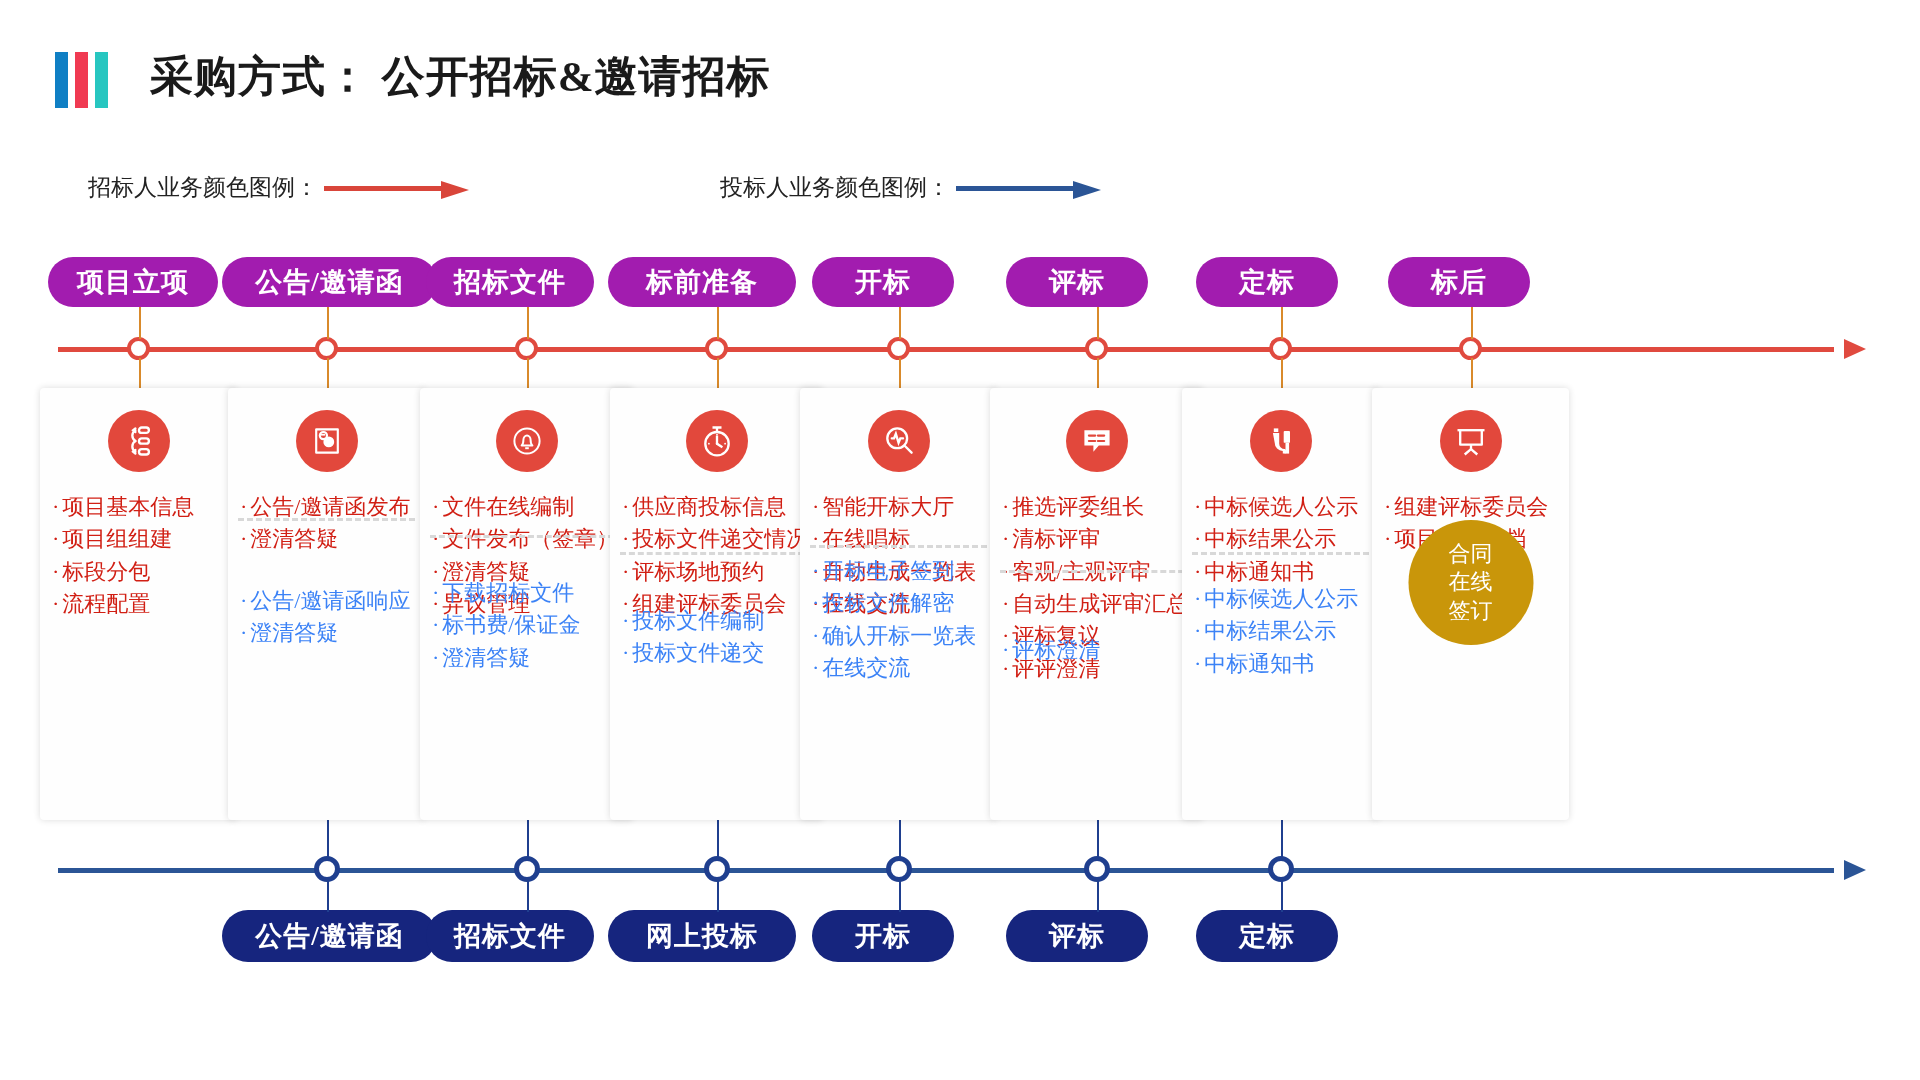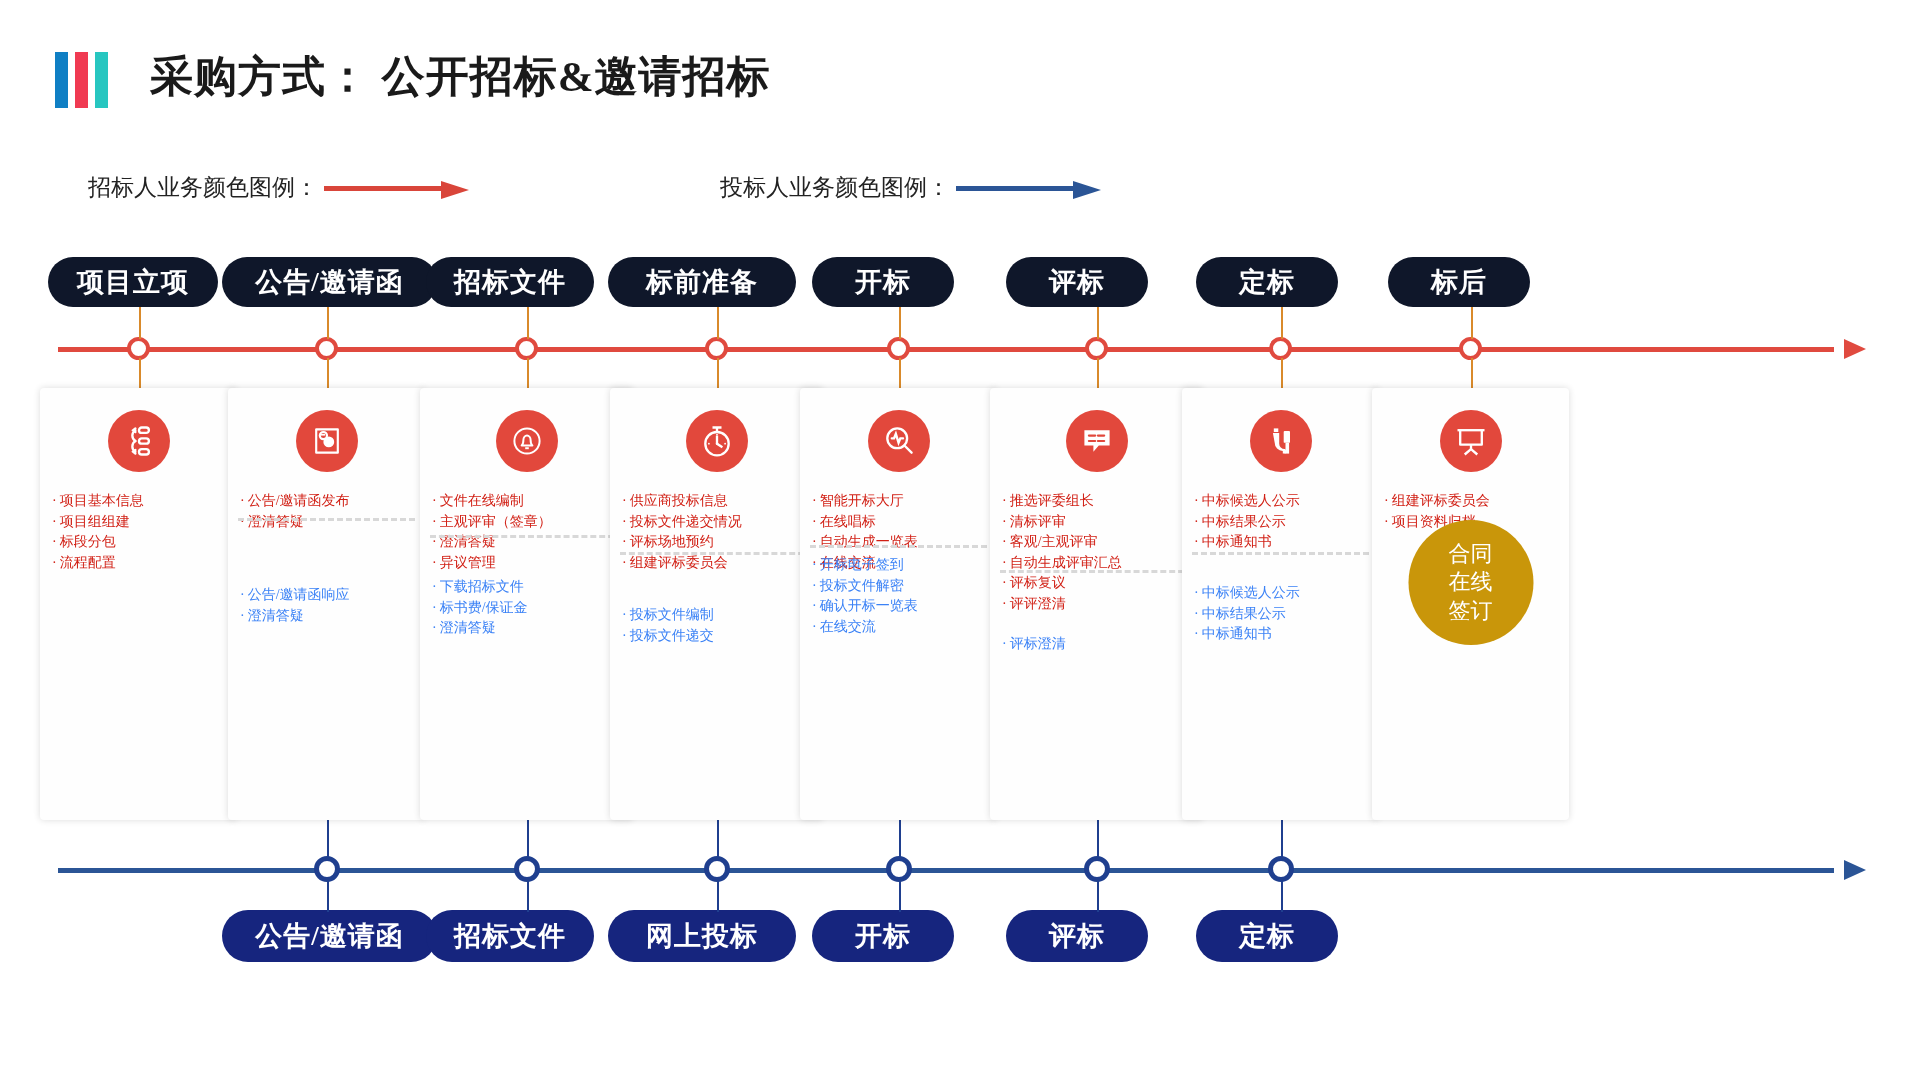--- a/index.html
+++ b/index.html
@@ -67,21 +67,21 @@
   .stem { position: absolute; width: 2px; }
   .stem.red { background: #d98a2b; }
   .stem.blue { background: #1f3f8f; }
 
   
   .pill {
     position: absolute; display: flex; align-items: center; justify-content: center;
     color: #fff; white-space: nowrap; text-align: center;
   }
   .pill.red {
-    top: 257px; height: 50px; border-radius: 25px; background: #0f172a;
+    top: 257px; height: 50px; border-radius: 25px; background: #a21caf;
     font-size: 27px; font-weight: 700; letter-spacing: 1px;
   }
   .pill.blue {
     top: 910px; height: 52px; border-radius: 26px; background: #16257e;
     font-size: 27px; font-weight: 700; letter-spacing: 1px;
   }
 
   
   .card {
     position: absolute; top: 388px; width: 197px; height: 432px;
@@ -90,21 +90,21 @@
   }
   .icon-circle {
     position: absolute; left: 50%; top: 22px; transform: translateX(-50%);
     width: 62px; height: 62px; border-radius: 50%; background: #e2483c;
     display: flex; align-items: center; justify-content: center;
   }
   .icon-circle svg { width: 36px; height: 36px; display: block; }
   .list { position: absolute; left: 12px; right: 8px; }
   .list.red-list { top: 103px; }
   .list li {
-    list-style: none; font-size: 14px; line-height: 1.47;
+    list-style: none; font-size: 22px; line-height: 1.47;
     white-space: nowrap; letter-spacing: 0px;
   }
   .list.red-list li { color: #d11f14; }
   .list.blue-list li { color: #3b82f6; }
   .list li::before { content: "·"; margin-right: 3px; }
 
   .divider {
     position: absolute; left: 10px; right: 10px; height: 0;
     border-top: 3px dashed #d8d8d8;
   }
@@ -282,21 +282,21 @@
       <div class="card" style="left:420px;width:213px">
         <div class="icon-circle">
           <svg viewBox="0 0 40 40" fill="none" stroke="#fff" stroke-width="2.2">
             <circle cx="20" cy="20" r="14"></circle>
             <path d="M14 25h12c-2-1.5-2-3-2-6 0-3-1.8-5-4-5s-4 2-4 5c0 3 0 4.5-2 6z" stroke-linejoin="round"></path>
             <path d="M18 28h4"></path>
           </svg>
         </div>
         <ul class="list red-list">
           <li>文件在线编制</li>
-          <li>主观评审（签章）</li>
+          <li>文件发布（签章）</li>
           <li>澄清答疑</li>
           <li>异议管理</li>
         </ul>
         <div class="divider" style="top:147px"></div>
         <ul class="list blue-list" style="top:189px">
           <li>下载招标文件</li>
           <li>标书费/保证金</li>
           <li>澄清答疑</li>
         </ul>
       </div>

